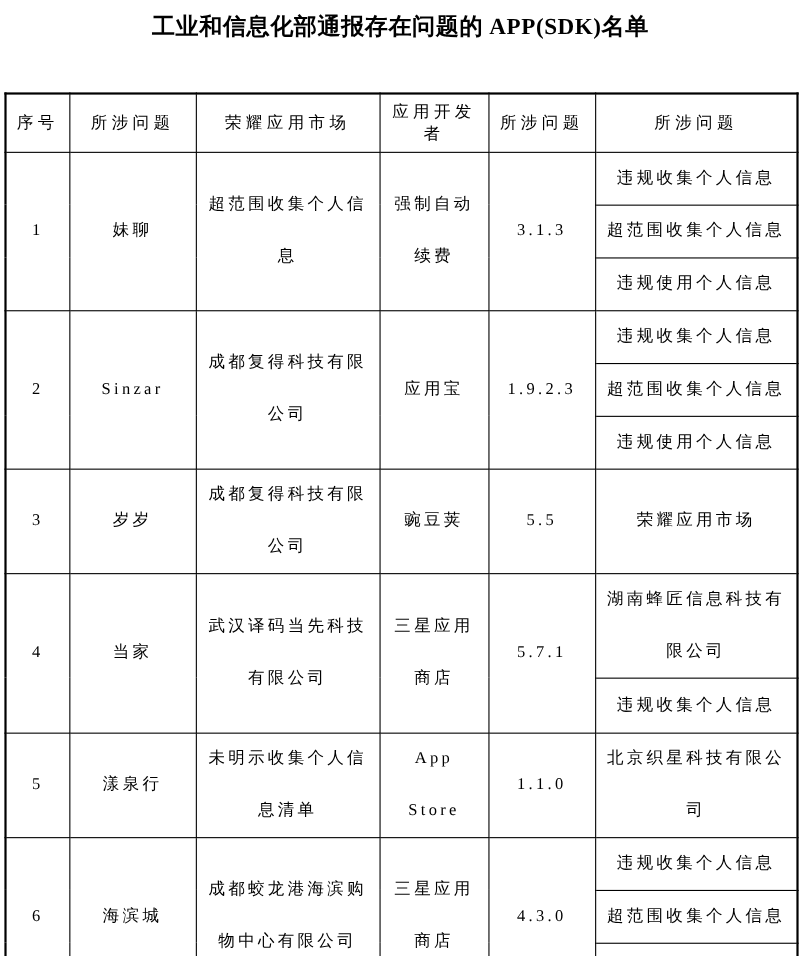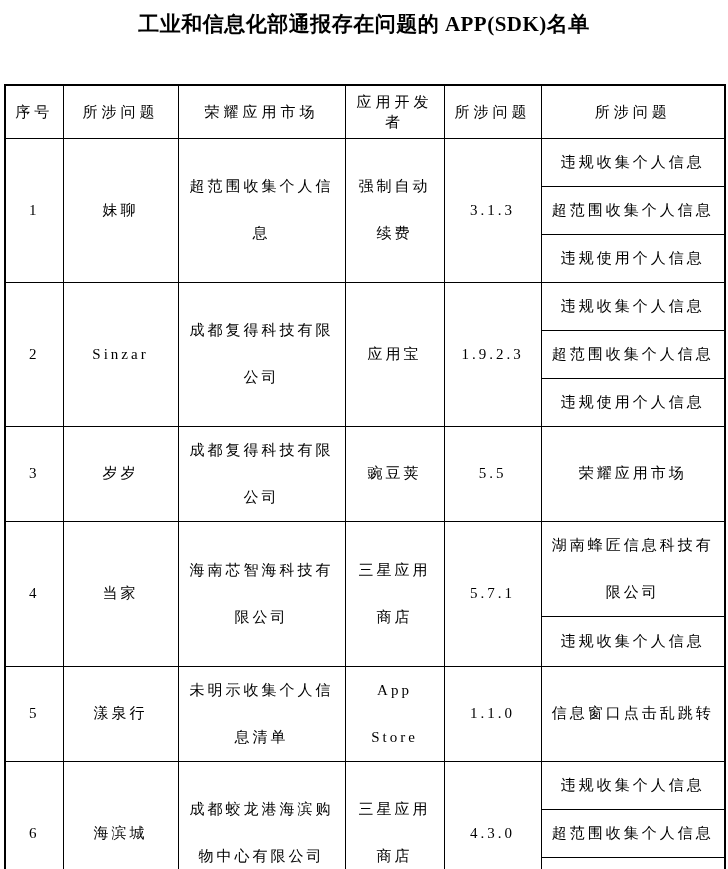--- a/index.html
+++ b/index.html
@@ -115,36 +115,36 @@
         <td>岁岁</td>
         <td class="c-dev">成都复得科技有限公司</td>
         <td>豌豆荚</td>
         <td class="num">5.5</td>
         <td>荣耀应用市场</td>
       </tr>
 
       <tr class="h88">
         <td rowspan="2" class="num">4</td>
         <td rowspan="2">当家</td>
-        <td rowspan="2" class="c-dev">海南芯智海科技有限公司</td>
+        <td rowspan="2" class="c-dev">武汉译码当先科技有限公司</td>
         <td rowspan="2">三星应用商店</td>
         <td rowspan="2" class="num">5.7.1</td>
         <td>湖南蜂匠信息科技有限公司</td>
       </tr>
       <tr class="h50">
         <td>违规收集个人信息</td>
       </tr>
 
       <tr class="h89">
         <td class="num">5</td>
         <td>漾泉行</td>
         <td class="c-dev">未明示收集个人信息清单</td>
         <td class="latin">App Store</td>
         <td class="num">1.1.0</td>
-        <td>信息窗口点击乱跳转</td>
+        <td>北京织星科技有限公司</td>
       </tr>
 
       <tr class="h46">
         <td rowspan="3" class="num">6</td>
         <td rowspan="3">海滨城</td>
         <td rowspan="3" class="c-dev">成都蛟龙港海滨购物中心有限公司</td>
         <td rowspan="3">三星应用商店</td>
         <td rowspan="3" class="num">4.3.0</td>
         <td>违规收集个人信息</td>
       </tr>

